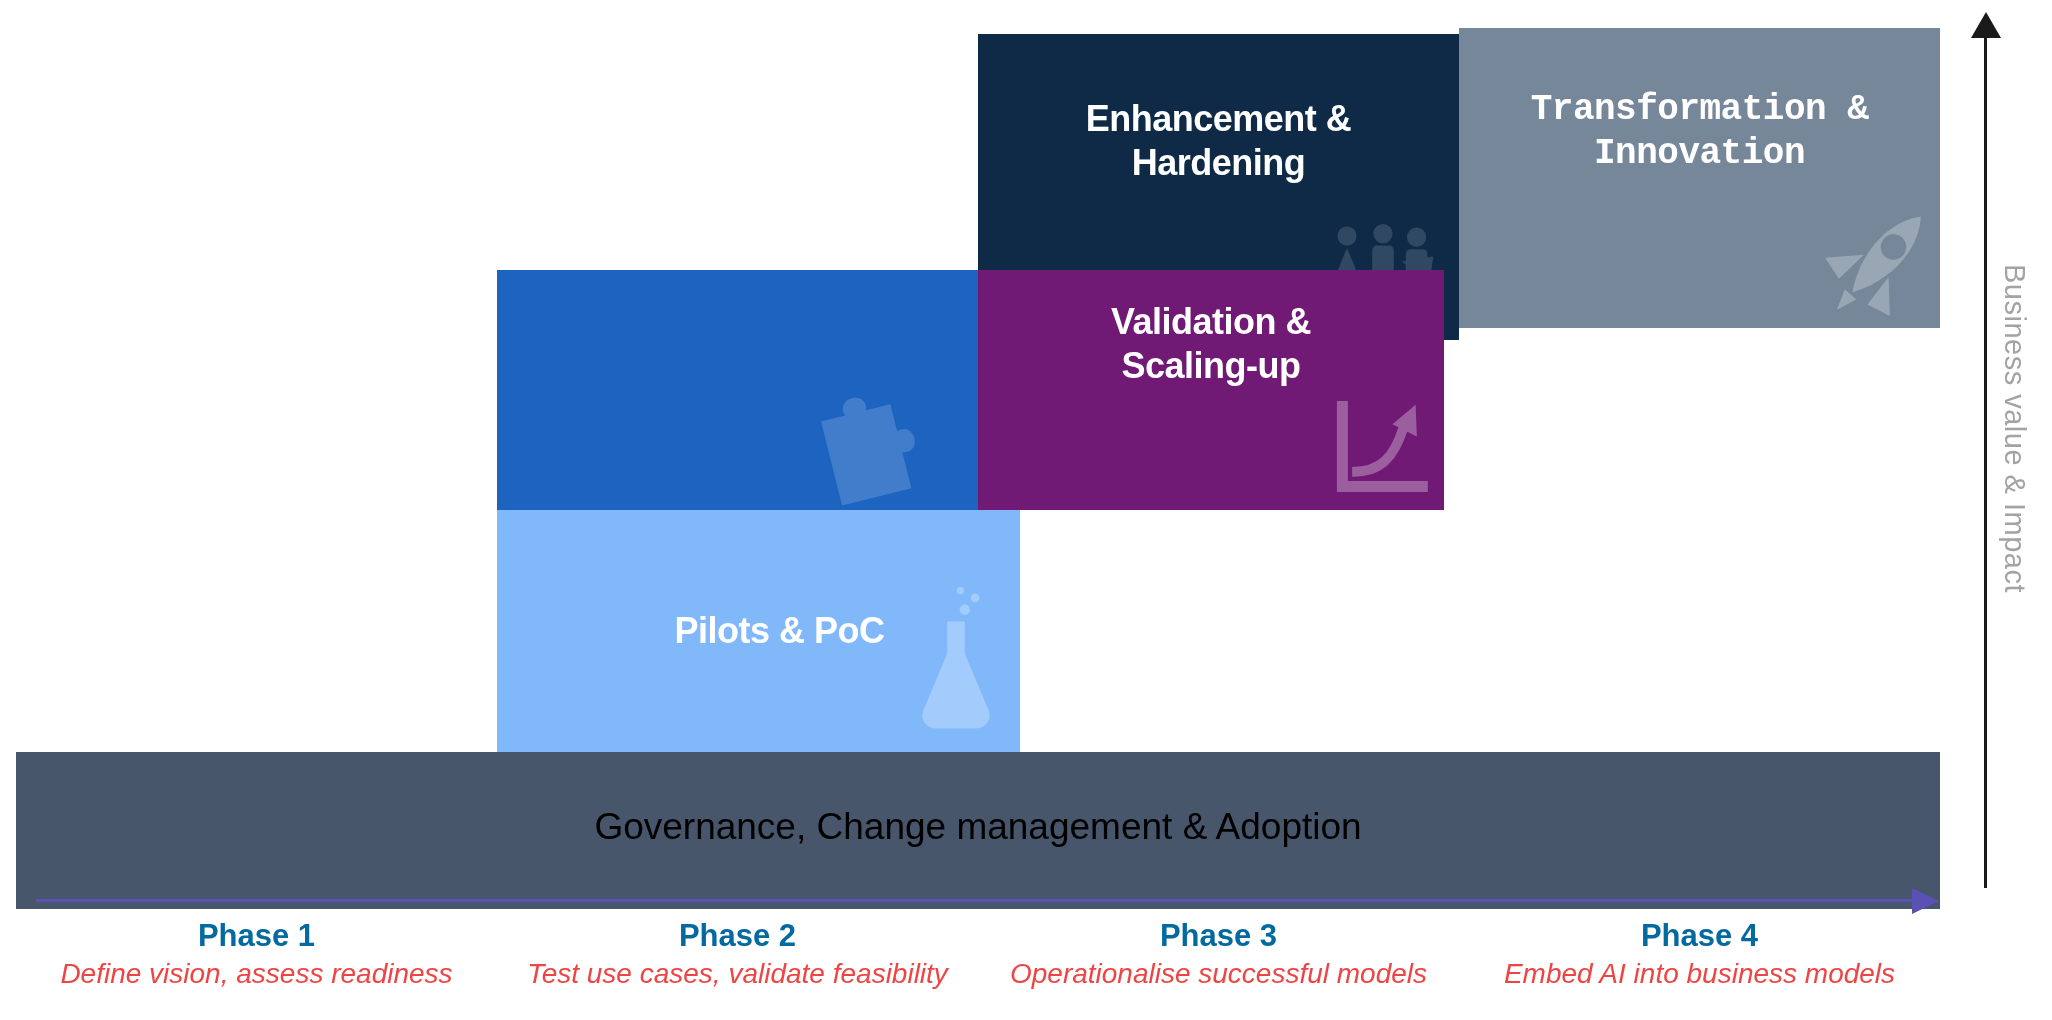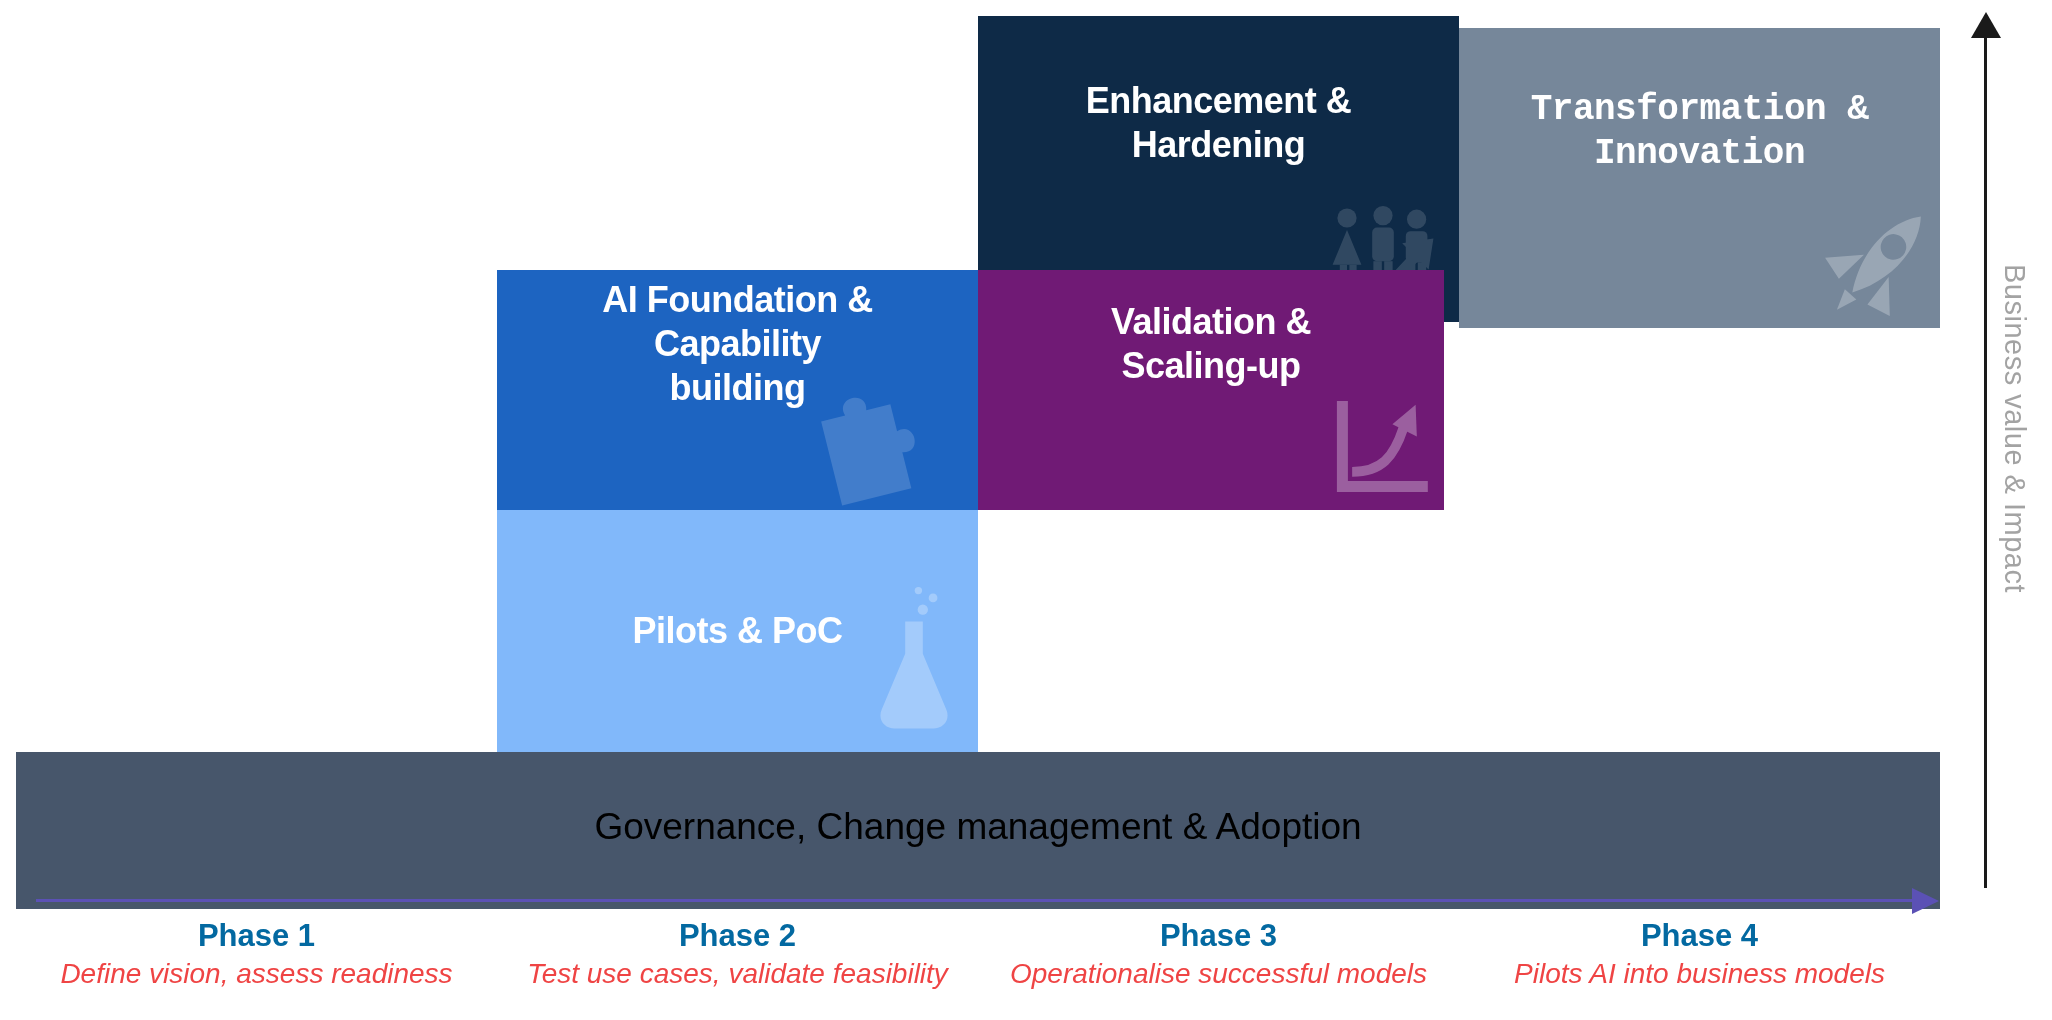--- a/index.html
+++ b/index.html
@@ -4,24 +4,24 @@
 <style>
   html,body{margin:0;padding:0;background:#ffffff;font-family:"Liberation Sans",sans-serif;}
   .canvas{position:relative;width:2052px;height:1020px;background:#ffffff;overflow:hidden;}
 
   .box{position:absolute;display:flex;align-items:center;justify-content:center;overflow:hidden;}
   .box .title{color:#ffffff;font-weight:bold;font-size:36px;line-height:1.22;text-align:center;white-space:pre-line;letter-spacing:-0.5px;}
   .nudge .title{transform:translateY(-46px);}
   .icon{position:absolute;pointer-events:none;}
 
   #box-discovery{left:16px;top:510px;width:481px;height:242px;background:#3186F2;}
-  #box-pilots{left:497px;top:510px;width:481px;height:242px;background:#81B8FA;}
+  #box-pilots{left:497px;top:510px;width:481px;height:242px;background:#81B8FA;padding-left:42px;}
   #box-ai{left:497px;top:270px;width:481px;height:240px;background:#1D64C1;}
   #box-validation{left:978px;top:270px;width:466px;height:240px;background:#701a75;}
-  #box-enhancement{left:978px;top:16px;width:481px;height:306px;background:#0E2A47;}
+  #box-enhancement{left:978px;top:34px;width:481px;height:306px;background:#0E2A47;}
   #box-transformation{left:1459px;top:28px;width:481px;height:300px;background:#76879A;font-family:Liberation Mono, monospace;}
 
   #governance{position:absolute;left:16px;top:752px;width:1924px;height:157px;background:#47566B;display:flex;align-items:center;justify-content:center;}
   #governance .title{font-size:37px;transform:translateY(-4px);}
 
   .xarrow-line{position:absolute;left:36px;top:899px;width:1878px;height:3px;background:#5B51B5;}
   .xarrow-head{position:absolute;left:1912px;top:888px;width:0;height:0;
     border-left:27px solid #5B51B5;border-top:13px solid transparent;border-bottom:13px solid transparent;}
 
   .yarrow-line{position:absolute;left:1984px;top:34px;width:3px;height:854px;background:#1A1A1A;}
@@ -69,23 +69,20 @@
       <g fill="#ffffff" transform="rotate(42 50 50)">
         <path fill-rule="evenodd" d="M50 0 C65 18 68 50 50 80 C32 50 35 18 50 0 Z M50 22 a10 10 0 1 0 0.1 0 Z"></path>
         <path d="M37 52 L16 74 L35 79 Z"></path>
         <path d="M63 52 L84 74 L65 79 Z"></path>
         <path d="M44 82 L50 98 L56 82 Z"></path>
       </g>
     </svg>
   </div>
 
   <div class="box nudge" id="box-ai">
-    <div class="title">AI Foundation &amp;
-Capability
-building</div>
     <svg class="icon" style="right:10px;bottom:-2px;width:190px;height:155px;opacity:0.16" viewBox="0 0 100 100">
       <g fill="#ffffff" transform="rotate(-14 50 60)">
         <path d="M22 34 h16 c-4 -13 18 -13 14 0 h16 v18 c13 -4 13 18 0 14 v24 h-46 z"></path>
       </g>
     </svg>
   </div>
 
   <div class="box nudge" id="box-validation">
     <div class="title">Validation &amp;
 Scaling-up</div>
@@ -119,19 +116,19 @@
   <div class="xarrow-head"></div>
 
   <div class="phase phase-label col1">Phase 1</div>
   <div class="phase phase-label col2">Phase 2</div>
   <div class="phase phase-label col3">Phase 3</div>
   <div class="phase phase-label col4">Phase 4</div>
 
   <div class="phase phase-desc col1">Define vision, assess readiness</div>
   <div class="phase phase-desc col2">Test use cases, validate feasibility</div>
   <div class="phase phase-desc col3">Operationalise successful models</div>
-  <div class="phase phase-desc col4">Pilots AI into business models</div>
+  <div class="phase phase-desc col4">Embed AI into business models</div>
 
   <div class="yarrow-line"></div>
   <div class="yarrow-head"></div>
   <div class="ylabel">Business value &amp; Impact</div>
 
 </div>
 
 </body></html>

